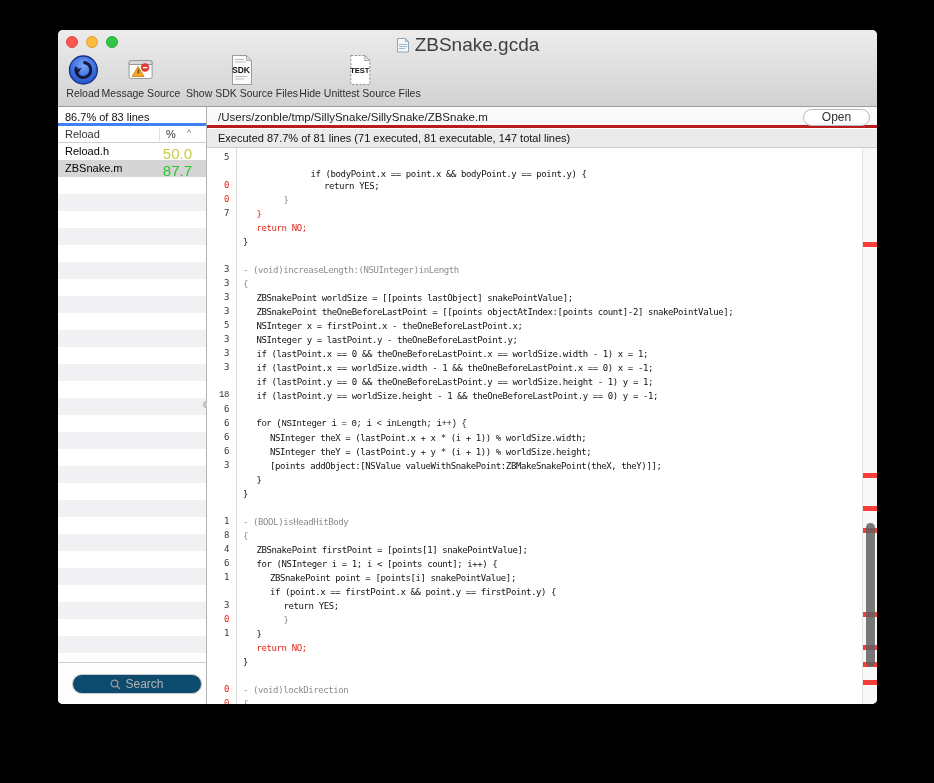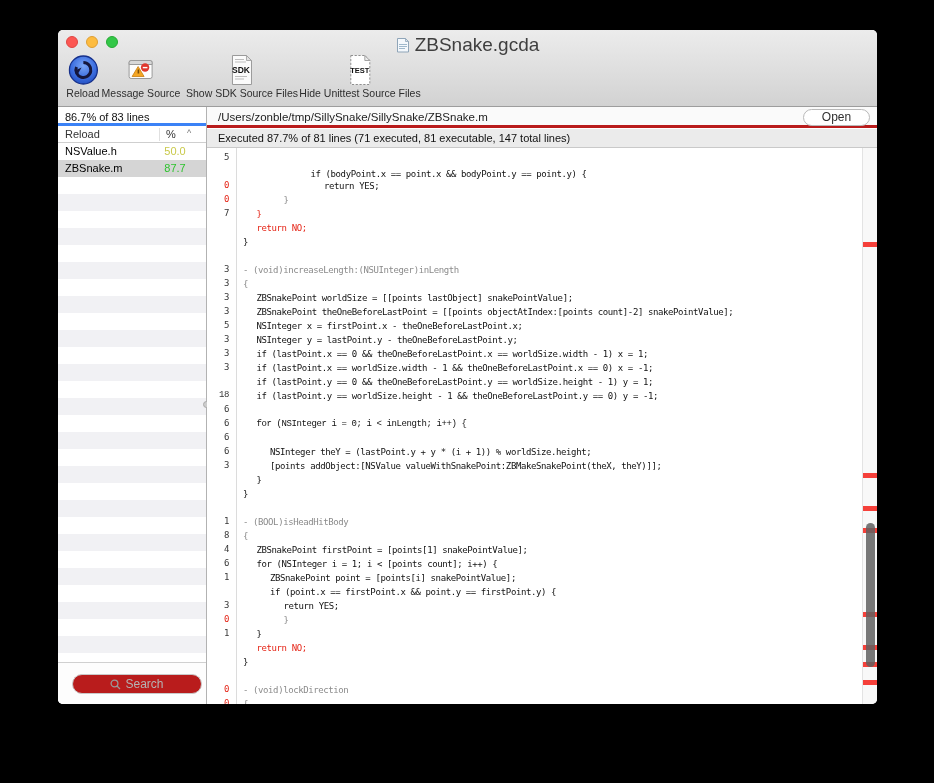--- a/index.html
+++ b/index.html
@@ -20,23 +20,23 @@
   #summary { position:absolute; left:0; top:1px; width:100%; height:18px; line-height:18px; font-size:11px; color:#111; padding-left:7px; border-bottom:3px solid #3b82f6; background:#fff; }
   #colhead { position:absolute; left:0; top:19px; width:100%; height:17px; border-bottom:1px solid #cfcfcf; background:#fff; }
   #colhead .src { position:absolute; left:7px; top:2px; font-size:11px; color:#333; }
   #colhead .pct { position:absolute; left:108px; top:2px; font-size:11px; color:#333; }
   #colhead .caret { position:absolute; left:129px; top:2px; font-size:9px; color:#777; }
   #colhead .vline { position:absolute; left:101px; top:2px; height:13px; width:1px; background:#e0e0e0; }
   #rows { position:absolute; left:0; top:36px; width:148px; height:519px;
     background:repeating-linear-gradient(to bottom, #fff 0 17px, #f1f1f4 17px 34px); }
   .frow { position:absolute; left:0; width:148px; height:17px; }
   .frow .nm { position:absolute; left:7px; top:2px; font-size:11px; color:#000; }
-  .frow .pv { position:absolute; left:100px; width:34px; top:2px; font-size:11px; text-align:center; }
+  .frow .pv { position:absolute; left:100px; width:34px; top:2px; font-size:15px; text-align:right; }
   #searchpanel { position:absolute; left:0; top:555px; width:148px; height:42px; border-top:1px solid #d0d0d0; background:#fdfdfd; }
-  #searchfield { position:absolute; left:14px; top:11px; width:130px; height:20px; background:#b91c1c; border:1px solid #c9c9c9; border-radius:10px; display:flex; align-items:center; justify-content:center; gap:4px; }
+  #searchfield { position:absolute; left:14px; top:11px; width:130px; height:20px; background:#0c4a6e; border:1px solid #c9c9c9; border-radius:10px; display:flex; align-items:center; justify-content:center; gap:4px; }
   #searchfield .ph { font-size:12px; color:#b4b4b4; }
   #split { position:absolute; left:148px; top:77px; width:1px; height:597px; background:#b2b2b2; }
   #splitdot { position:absolute; left:145px; top:371px; width:7px; height:7px; border-radius:50%; background:#cdcdcd; border:1px solid #ababab; }
   #pathbar { position:absolute; left:149px; top:77px; width:670px; height:21px; background:#fafafa; border-bottom:3px solid #b91c1c; }
   #path { position:absolute; left:11px; top:4px; font-size:11.5px; color:#1c1c1c; }
   #openbtn { position:absolute; right:7px; top:2px; width:67px; height:17px; background:#fff; border:1px solid #b9b9b9; border-radius:9px; font-size:12px; color:#303030; text-align:center; line-height:15px; }
   #statusbar { position:absolute; left:149px; top:99px; width:670px; height:19px; background:#ebebeb; border-bottom:1px solid #c9c9c9; }
   #status { position:absolute; left:11px; top:3px; font-size:11px; color:#111; }
   #codearea { position:absolute; left:149px; top:118px; width:655px; height:556px; background:#fff; overflow:hidden; }
   #gutterline { position:absolute; left:29px; top:0; width:1px; height:556px; background:#dcdcdc; }
@@ -132,21 +132,21 @@
   <div id="sidebar">
     <div id="summary">86.7% of 83 lines</div>
     <div id="colhead">
       <span class="src">Reload</span>
       <span class="vline"></span>
       <span class="pct">%</span>
       <span class="caret">^</span>
     </div>
     <div id="rows">
         <div class="frow" style="top: 0px; background: rgb(255, 255, 255);">
-          <span class="nm">NSValue.h</span>
+          <span class="nm">Reload.h</span>
           <span class="pv" style="color: rgb(201, 201, 74);">50.0</span>
         </div>
         <div class="frow" style="top: 17px; background: rgb(213, 213, 213);">
           <span class="nm">ZBSnake.m</span>
           <span class="pv" style="color: rgb(47, 195, 47);">87.7</span>
         </div>
       </div>
     <div id="searchpanel">
       <div id="searchfield">
         <svg width="11" height="11" viewBox="0 0 11 11">
@@ -242,20 +242,21 @@
         <div class="cl s-na" style="top: 226px;">
           <span class="cnt"></span>
           <span class="txt" style="left: 36px;"></span>
         </div>
         <div class="cl s-hit" style="top: 240px; font-family: Liberation Mono, monospace;">
           <span class="cnt">18</span>
           <span class="txt" style="left: 49.5px;">for (NSInteger i = 0; i &lt; inLength; i++) {</span>
         </div>
         <div class="cl s-hit" style="top: 254px;">
           <span class="cnt">6</span>
+          <span class="txt" style="left: 63px;">NSInteger theX = (lastPoint.x + x * (i + 1)) % worldSize.width;</span>
         </div>
         <div class="cl s-hit" style="top: 268px;">
           <span class="cnt">6</span>
           <span class="txt" style="left: 63px;">NSInteger theY = (lastPoint.y + y * (i + 1)) % worldSize.height;</span>
         </div>
         <div class="cl s-hit" style="top: 282px;">
           <span class="cnt">6</span>
           <span class="txt" style="left: 63px;">[points addObject:[NSValue valueWithSnakePoint:ZBMakeSnakePoint(theX, theY)]];</span>
         </div>
         <div class="cl s-hit" style="top: 296px;">

